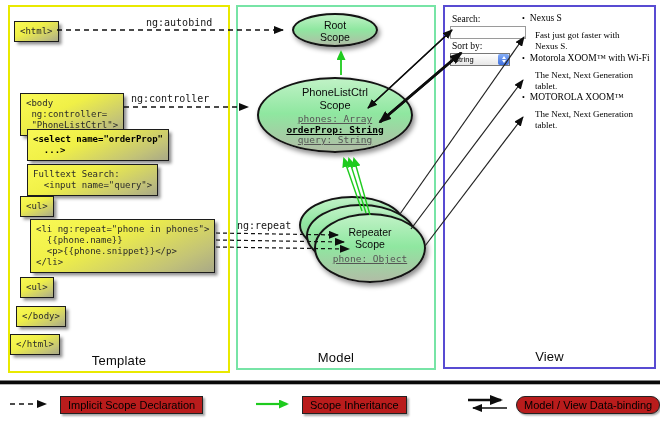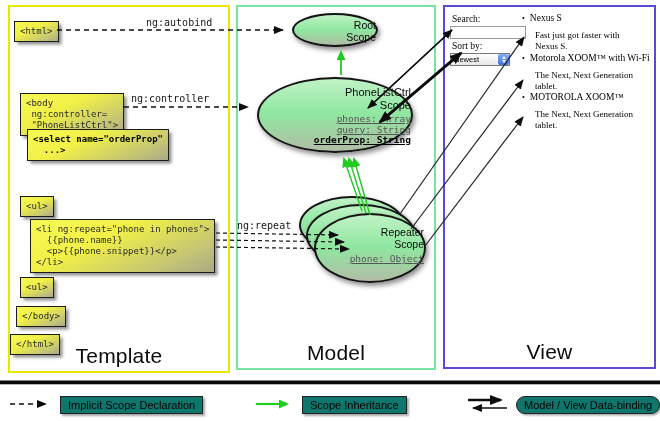--- a/index.html
+++ b/index.html
@@ -4,33 +4,33 @@
 <style>
   html,body{margin:0;padding:0;background:#fff;}
   #stage{position:relative;width:660px;height:421px;background:#ffffff;overflow:hidden;
          font-family:"Liberation Sans",sans-serif;}
   
   .col{position:absolute;background:#fff;}
   .col-template{left:8px;top:5px;width:218px;height:364px;border:2px solid #e9e900;}
   .col-model{left:236px;top:5px;width:196px;height:361px;border:2px solid #77e4a6;}
   .col-view{left:443px;top:5px;width:209px;height:360px;border:2px solid #584bd2;}
   .col-title{position:absolute;bottom:3px;left:0;width:100%;text-align:center;
-             font-size:21px;color:#0b0b0b;letter-spacing:.2px;}
+             font-size:13px;color:#0b0b0b;letter-spacing:.2px;}
   
   .codebox{position:absolute;background:linear-gradient(155deg,#f9f955 0%,#f0f047 38%,#c3c377 80%,#a9a987 100%);
            border:1.5px solid #1c1c1c;box-shadow:2.5px 2.5px 3px rgba(50,50,50,.55);
            padding:4px 5px;font:9px/11px "DejaVu Sans Mono",monospace;color:#2a2a2a;}
   .codebox.bold{font-weight:bold;color:#000;}
   .code-line{display:block;white-space:pre;}
   
   .anno{position:absolute;font:10px/11px "DejaVu Sans Mono",monospace;color:#161616;}
   
   .ellipse{position:absolute;border:2px solid #141414;border-radius:50%;
            background:linear-gradient(180deg,#c0f2c6 0%,#8fe7a0 48%,#b1bda6 100%);
-           box-shadow:2px 3px 5px rgba(0,0,0,.45);text-align:right;box-sizing:border-box;}
+           box-shadow:2px 3px 5px rgba(0,0,0,.45);text-align:center;box-sizing:border-box;}
   .s-line{display:block;font-size:10.5px;line-height:12px;color:#0a0a0a;}
   .ctrl .s-line{font-size:11px;line-height:12.5px;}
   .mono-line{display:block;font:9.5px/10.5px "DejaVu Sans Mono",monospace;color:#555;white-space:pre;text-decoration:underline;}
   .mono-line.bold{font-weight:bold;color:#000;}
   
   .view-label{position:absolute;font:9.5px/11px "Liberation Serif",serif;color:#000;}
   .search-input{position:absolute;left:450px;top:26px;width:70px;height:11px;
                 border:1px solid #9a9a9a;background:#fff;font:8px "Liberation Sans",sans-serif;padding:0 2px;}
   .dropdown{position:absolute;left:450px;top:53px;width:60px;height:13px;border:1px solid #777;
             background:linear-gradient(#ffffff,#e7e7e7);display:flex;align-items:center;box-sizing:border-box;}
@@ -40,21 +40,21 @@
            align-items:center;justify-content:center;}
   .tri-up{width:0;height:0;border-left:2.5px solid transparent;border-right:2.5px solid transparent;
           border-bottom:3px solid #fff;margin-bottom:1px;}
   .tri-down{width:0;height:0;border-left:2.5px solid transparent;border-right:2.5px solid transparent;
             border-top:3px solid #fff;}
   .view-item{position:absolute;left:522px;width:136px;}
   .vi-head{display:flex;gap:5px;font:9.5px/11px "Liberation Serif",serif;color:#000;}
   .vi-bullet{font-size:8px;line-height:11px;}
   .vi-desc{margin:6px 16px 0 13px;font:9px/11px "Liberation Serif",serif;color:#000;}
   
-  .legend-box{position:absolute;top:396px;border:1.3px solid #222;background:#0f766e;
+  .legend-box{position:absolute;top:396px;border:1.3px solid #222;background:#b91c1c;
               box-shadow:1.5px 1.5px 2px rgba(0,0,0,.35);padding:1px 7px;
               font:11px/14px "Liberation Sans",sans-serif;color:#000;white-space:nowrap;}
   
   #overlay{position:absolute;left:0;top:0;width:660px;height:421px;pointer-events:none;}
 </style>
 </head>
 <body>
 
 <div id="stage">
 
@@ -72,20 +72,24 @@
     <span class="code-line">&lt;html&gt;</span>
   </div>
   <div class="codebox" style="left:20px;top:93px;">
     <span class="code-line">&lt;body</span>
     <span class="code-line"> ng:controller=</span>
     <span class="code-line"> "PhoneListCtrl"&gt;</span>
   </div>
   <div class="codebox bold" style="left:27px;top:129px;">
     <span class="code-line">&lt;select name="orderProp"</span>
     <span class="code-line">  ...&gt;</span>
+  </div>
+  <div class="codebox" style="left:27px;top:164px;">
+    <span class="code-line">Fulltext Search:</span>
+    <span class="code-line">  &lt;input name="query"&gt;</span>
   </div>
   <div class="codebox" style="left:20px;top:196px;">
     <span class="code-line">&lt;ul&gt;</span>
   </div>
   <div class="codebox" style="left:30px;top:219px;">
     <span class="code-line">&lt;li ng:repeat="phone in phones"&gt;</span>
     <span class="code-line">  {{phone.name}}</span>
     <span class="code-line">  &lt;p&gt;{{phone.snippet}}&lt;/p&gt;</span>
     <span class="code-line">&lt;/li&gt;</span>
   </div>
@@ -105,37 +109,37 @@
 
   <div class="ellipse" style="left:292px;top:13px;width:86px;height:34px;padding-top:4px;">
     <span class="s-line">Root</span>
     <span class="s-line">Scope</span>
   </div>
 
   <div class="ellipse ctrl" style="left:257px;top:77px;width:156px;height:76px;padding-top:7px;">
     <span class="s-line">PhoneListCtrl</span>
     <span class="s-line" style="margin-bottom:3px;">Scope</span>
     <span class="mono-line">phones: Array</span>
+    <span class="mono-line bold">orderProp: String</span>
     <span class="mono-line">query: String</span>
-    <span class="mono-line bold">orderProp: String</span>
   </div>
 
   <div class="ellipse" style="left:299px;top:196px;width:106px;height:58px;"></div>
   <div class="ellipse" style="left:306px;top:204px;width:110px;height:63px;"></div>
   <div class="ellipse" style="left:314px;top:213px;width:112px;height:70px;padding-top:11px;">
     <span class="s-line">Repeater</span>
     <span class="s-line" style="margin-bottom:4px;">Scope</span>
     <span class="mono-line">phone: Object</span>
   </div>
 
   <div class="view-label" style="left:452px;top:14px;">Search:</div>
   <input class="search-input" type="text" style="">
   <div class="view-label" style="left:452px;top:41px;">Sort by:</div>
   <div class="dropdown">
-    <span class="dropdown-value">Newest</span>
+    <span class="dropdown-value">String</span>
     <span class="stepper">
       <span class="tri-up"></span>
       <span class="tri-down"></span>
     </span>
   </div>
 
   <div class="view-item" style="top:13px;">
     <div class="vi-head">
       <span class="vi-bullet">•</span>
       <span>Nexus S</span>

